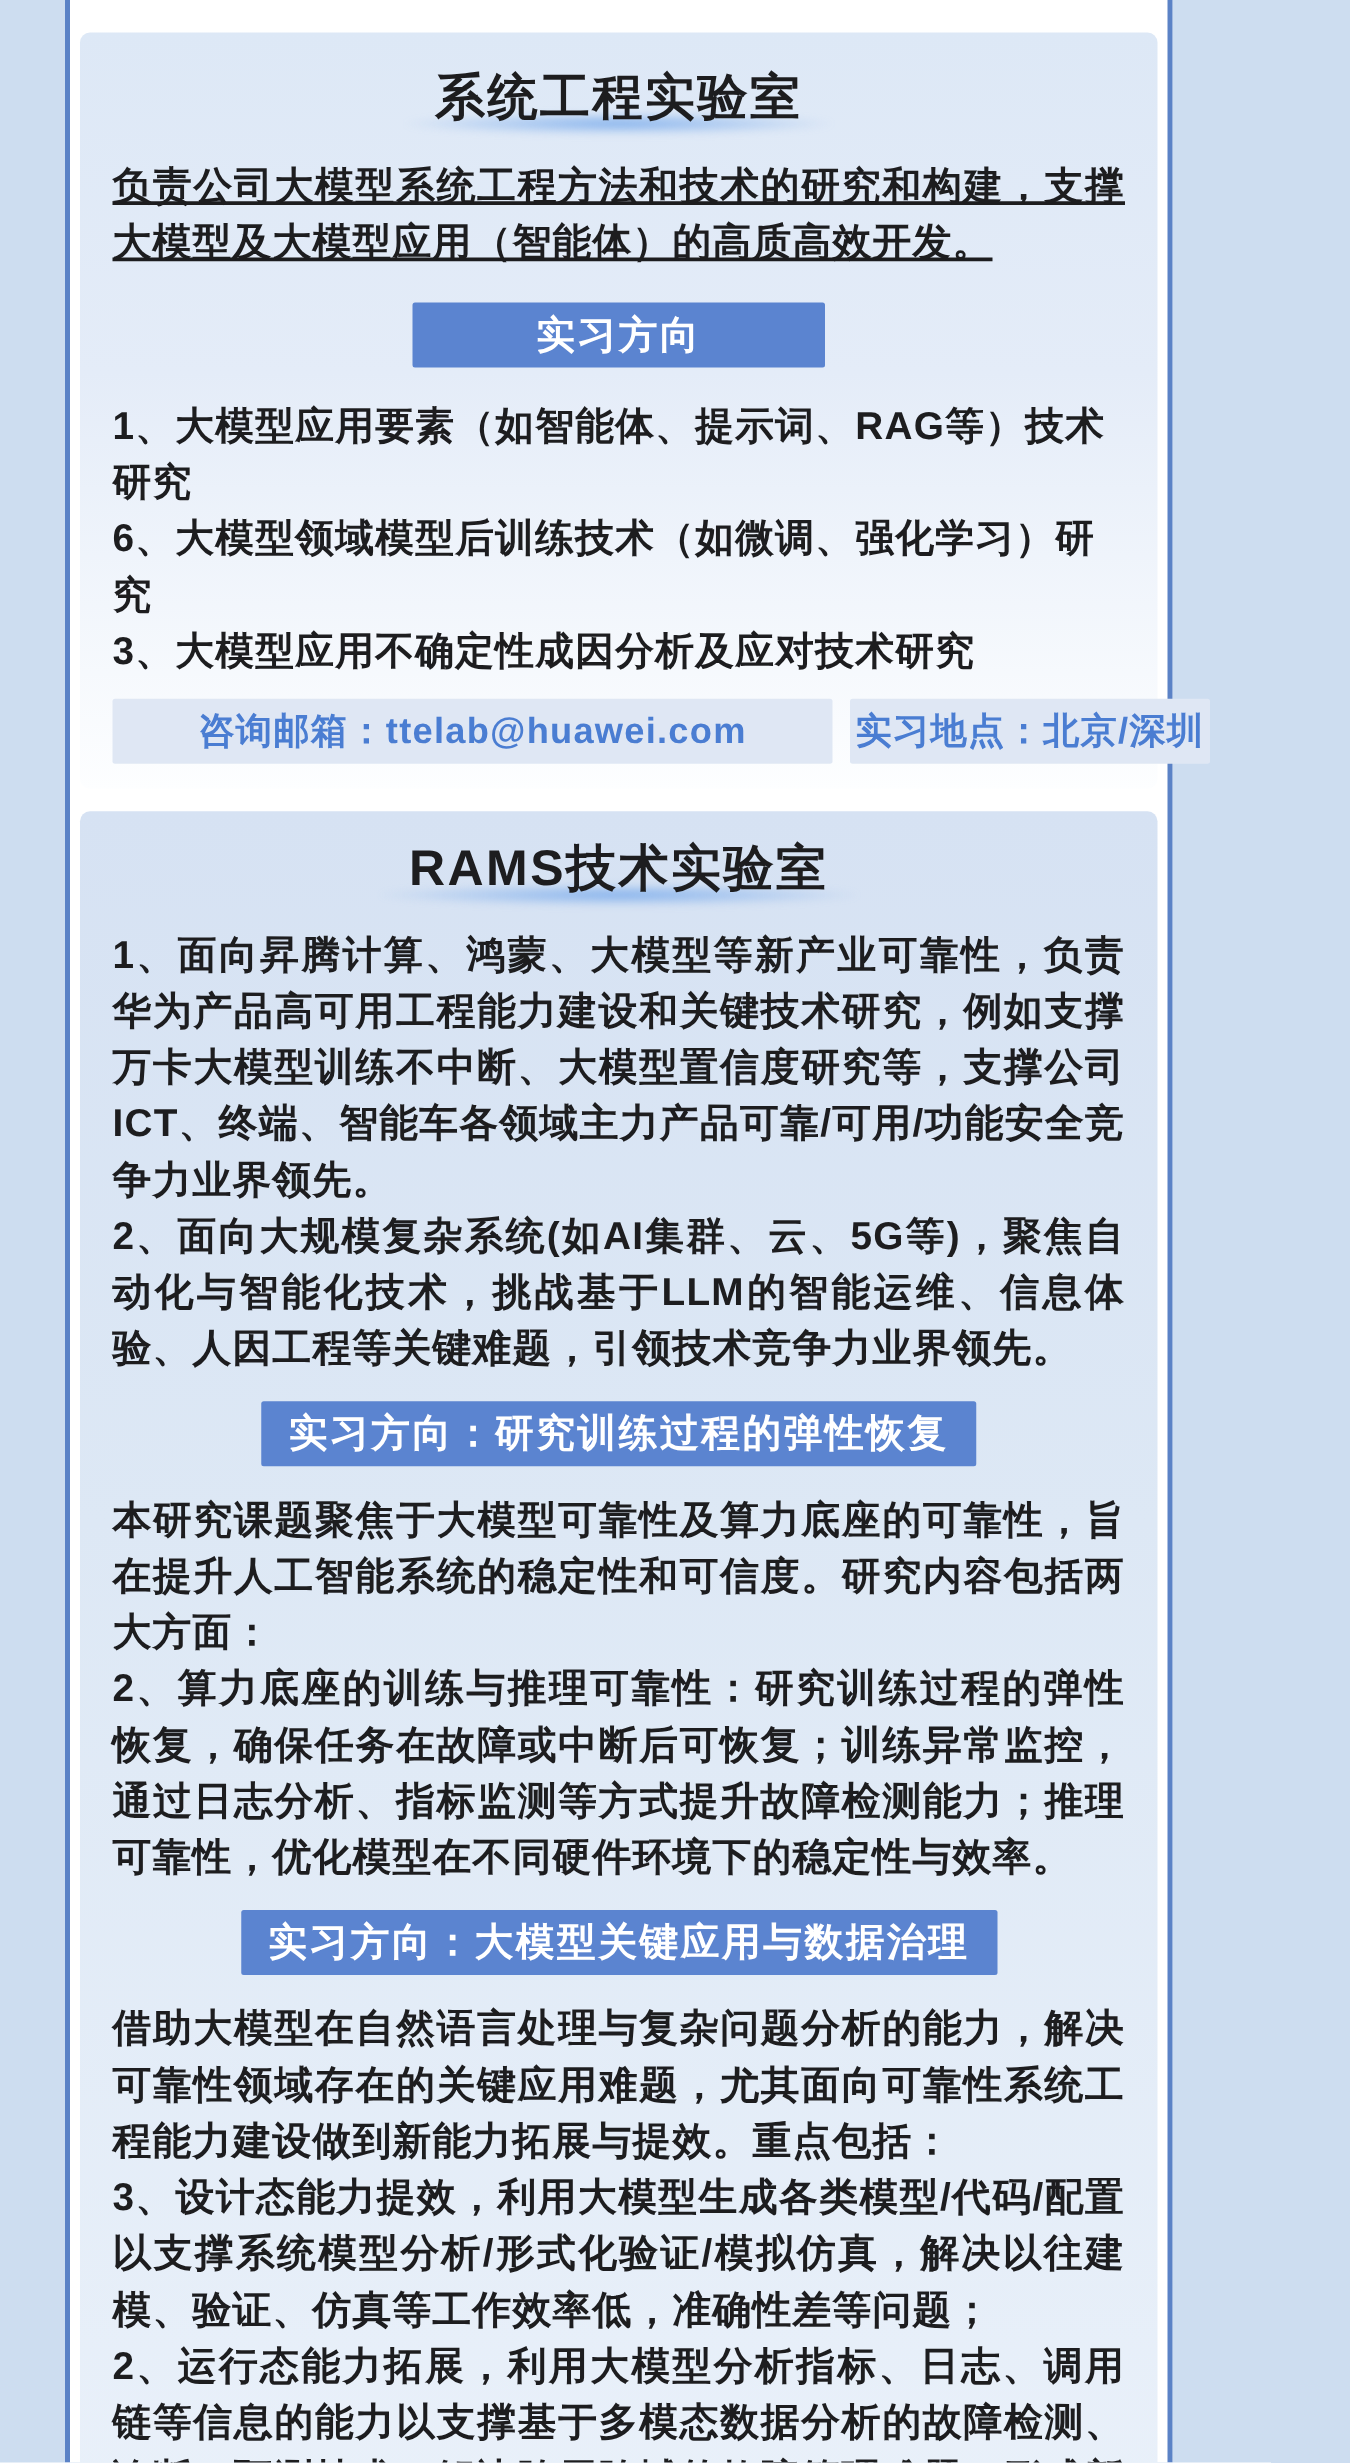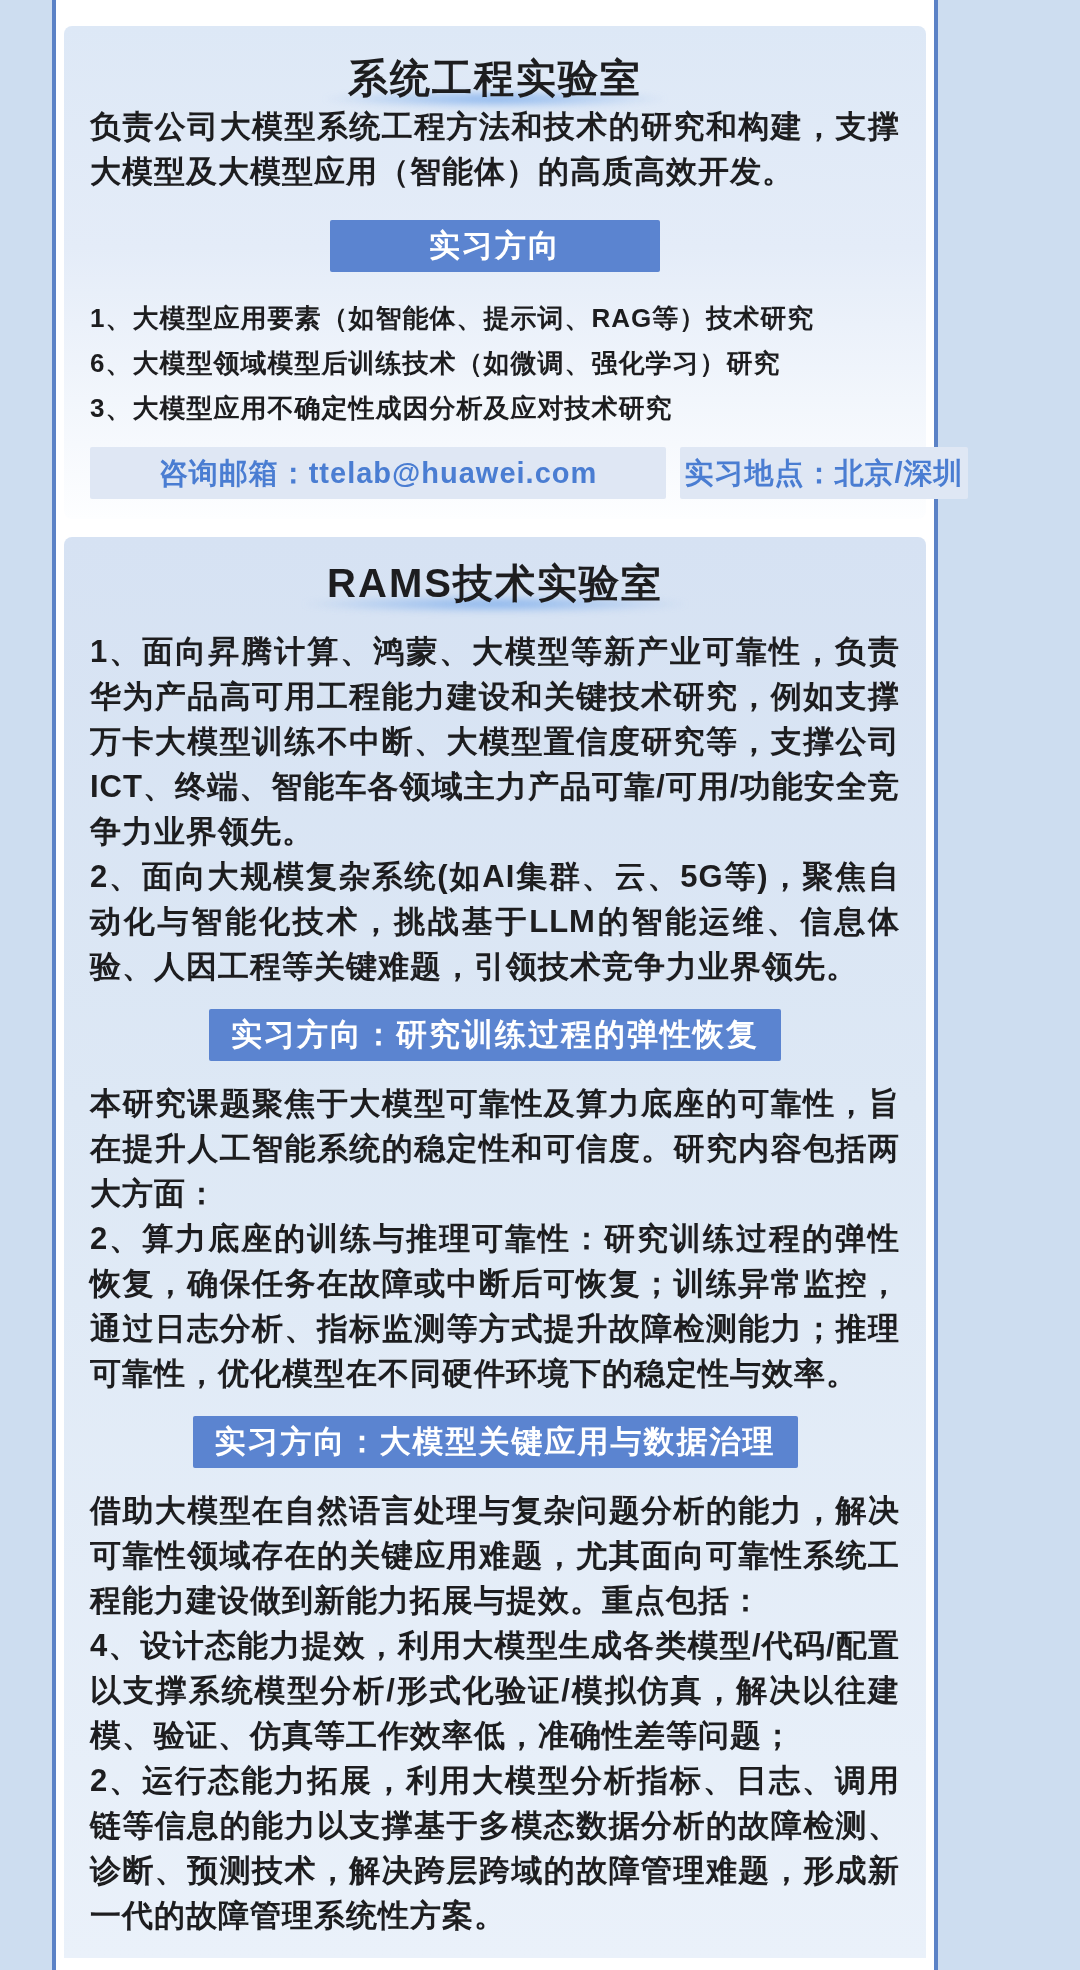--- a/index.html
+++ b/index.html
@@ -71,38 +71,38 @@
     filter:blur(3px);
     z-index:-1;
   }
   .body-text{
     font-size:31px;
     line-height:45px;
     font-weight:600;
     letter-spacing:1px;
     text-align:justify;
   }
-  .card1 .intro{}
+  .card1 .intro{margin-top:22px;text-decoration:underline;}
   .banner-row{text-align:center;}
   .card1 .banner-row{margin-top:26px;}
   .banner{
     display:inline-block;
     background:var(--banner-bg);
     color:var(--banner-text);
     font-size:31px;
     line-height:38px;
     font-weight:700;
     letter-spacing:2px;
     padding:7px 22px;
     border-radius:2px;
   }
   .banner.wide-pad{min-width:330px;}
   .direction-list{margin-top:24px;}
   .direction-list p{
-    font-size:26px;
+    font-size:31px;
     line-height:45px;
     font-weight:600;
     letter-spacing:1px;
   }
   .info-row{
     margin-top:16px;
     display:flex;
     gap:14px;
     margin-right:26px;
   }
@@ -169,19 +169,19 @@
     <div class="section-block">
       <p class="body-text">本研究课题聚焦于大模型可靠性及算力底座的可靠性，旨在提升人工智能系统的稳定性和可信度。研究内容包括两大方面：</p>
       <p class="body-text">2、算力底座的训练与推理可靠性：研究训练过程的弹性恢复，确保任务在故障或中断后可恢复；训练异常监控，通过日志分析、指标监测等方式提升故障检测能力；推理可靠性，优化模型在不同硬件环境下的稳定性与效率。</p>
     </div>
 
     <div class="banner-row">
       <div class="banner">实习方向：大模型关键应用与数据治理</div>
     </div>
     <div class="section-block">
       <p class="body-text">借助大模型在自然语言处理与复杂问题分析的能力，解决可靠性领域存在的关键应用难题，尤其面向可靠性系统工程能力建设做到新能力拓展与提效。重点包括：</p>
-      <p class="body-text">4、设计态能力提效，利用大模型生成各类模型/代码/配置以支撑系统模型分析/形式化验证/模拟仿真，解决以往建模、验证、仿真等工作效率低，准确性差等问题；</p>
+      <p class="body-text">3、设计态能力提效，利用大模型生成各类模型/代码/配置以支撑系统模型分析/形式化验证/模拟仿真，解决以往建模、验证、仿真等工作效率低，准确性差等问题；</p>
       <p class="body-text">2、运行态能力拓展，利用大模型分析指标、日志、调用链等信息的能力以支撑基于多模态数据分析的故障检测、诊断、预测技术，解决跨层跨域的故障管理难题，形成新一代的故障管理系统性方案。</p>
 
     </div>
   </section>
 
 </div>
 
 </body></html>

